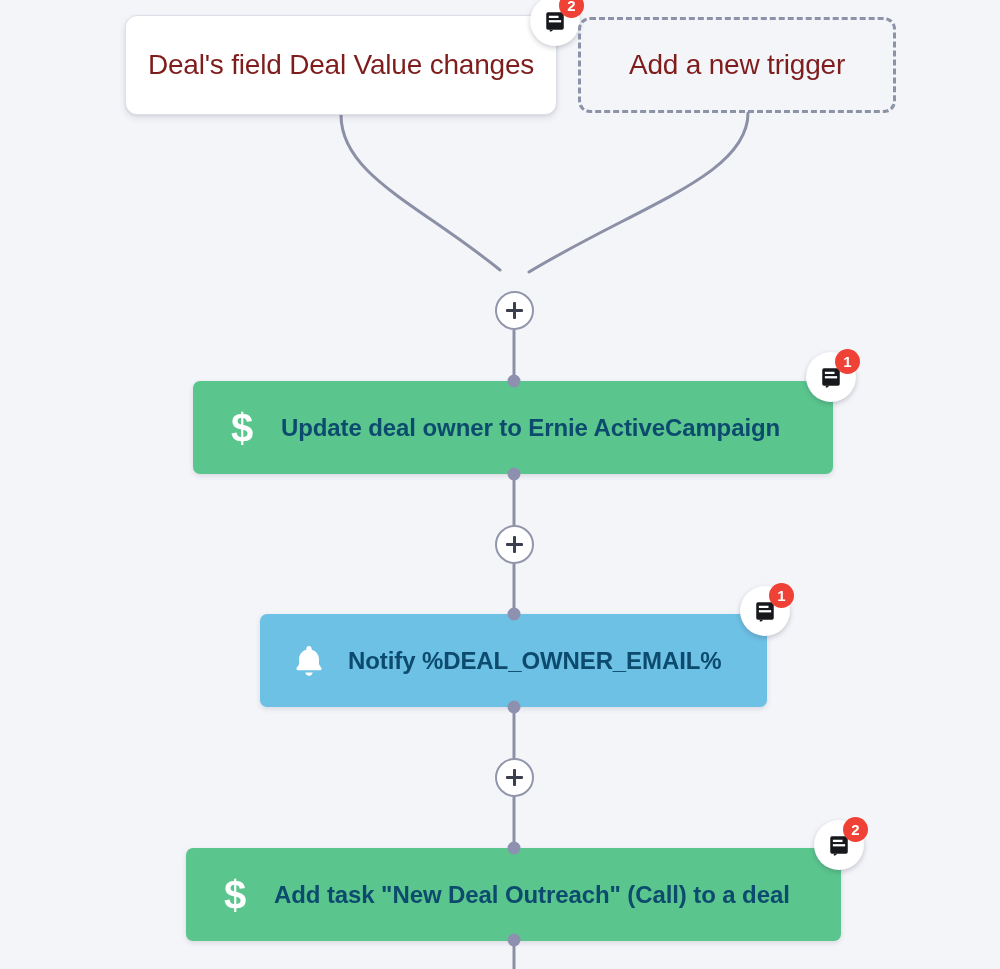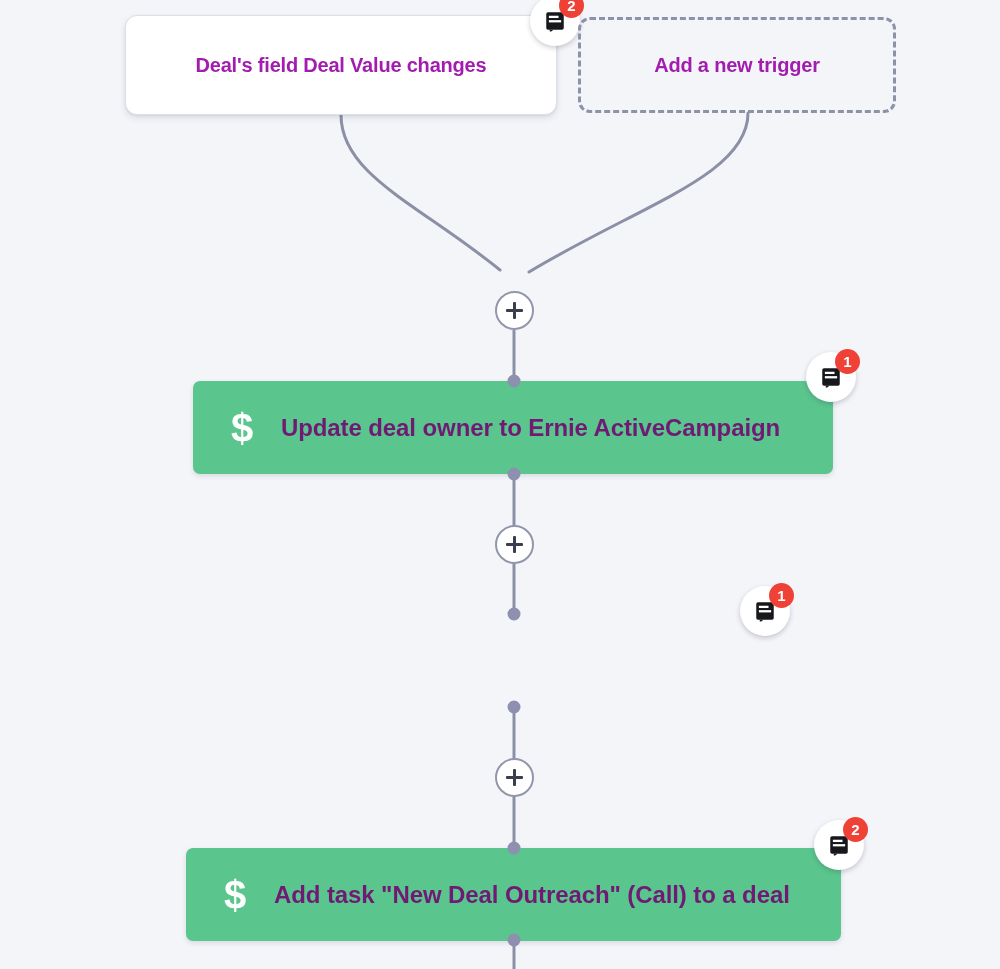--- a/index.html
+++ b/index.html
@@ -56,23 +56,23 @@
   .trigger-card.dashed {
     left: 578px;
     top: 17px;
     width: 318px;
     height: 96px;
     background: transparent;
     border: 3px dashed #8c92a8;
   }
 
   .trigger-label {
-    font-size: 20px;
-    font-weight: 700;
-    color: #a21caf;
+    font-size: 28px;
+    font-weight: 400;
+    color: #7f1d1d;
     letter-spacing: -0.2px;
     line-height: 1.2;
     white-space: nowrap;
   }
 
   
   .plus-node {
     position: absolute;
     width: 39px;
     height: 39px;
@@ -121,21 +121,21 @@
     font-size: 40px;
     font-weight: 700;
     line-height: 1;
     color: #ffffff;
     font-family: "Liberation Sans", sans-serif;
   }
 
   .action-label {
     font-size: 24px;
     font-weight: 700;
-    color: #701a75;
+    color: #0c4a6e;
     white-space: nowrap;
     letter-spacing: -0.1px;
     margin-left: 16px;
   }
 
   
   .port-dot {
     position: absolute;
     width: 13px;
     height: 13px;
@@ -245,20 +245,29 @@
       <path d="M6 22 L10 22 L6 26 Z" fill="#17181c"></path>
     </svg>
     <span class="count-bubble">1</span>
   </div>
 
   <div class="plus-node" style="left:495px; top:525px;">
     <span class="bar-h"></span>
     <span class="bar-v"></span>
   </div>
 
+  <div class="action-block blue" style="left:260px; top:614px; width:507px; height:93px;">
+    <span class="action-icon">
+      <svg width="38" height="38" viewBox="0 0 24 24">
+        <path d="M12 2.6c-.95 0-1.7.76-1.7 1.7v.55C7.6 5.5 5.7 7.9 5.7 10.8v3.3l-1.5 2.3c-.4.6.04 1.4.76 1.4h14.08c.72 0 1.16-.8.76-1.4l-1.5-2.3v-3.3c0-2.9-1.9-5.3-4.6-5.95V4.3c0-.94-.75-1.7-1.7-1.7z" fill="#ffffff"></path>
+        <path d="M9.6 19.3c.3 1.25 1.25 2.1 2.4 2.1s2.1-.85 2.4-2.1z" fill="#ffffff"></path>
+      </svg>
+    </span>
+    <span class="action-label">Notify %DEAL_OWNER_EMAIL%</span>
+  </div>
   <span class="port-dot" style="left:514px; top:614px;"></span>
   <span class="port-dot" style="left:514px; top:707px;"></span>
 
   <div class="note-badge" style="left:740px; top:586px;">
     <svg class="note-icon" viewBox="0 0 24 24">
       <rect x="2" y="2" width="20" height="20" rx="2" fill="#17181c"></rect>
       <rect x="5" y="6" width="11" height="2.6" fill="#ffffff"></rect>
       <rect x="5" y="11" width="14" height="2.6" fill="#ffffff"></rect>
       <path d="M6 22 L10 22 L6 26 Z" fill="#17181c"></path>
     </svg>

